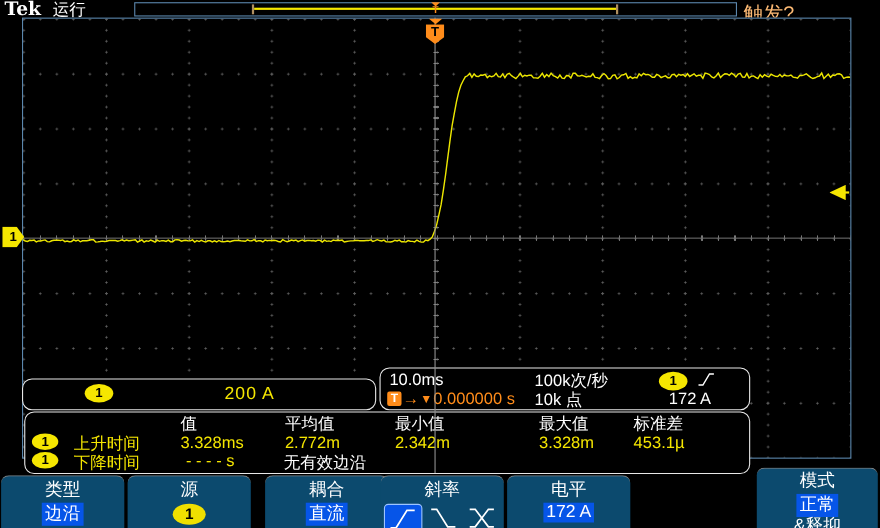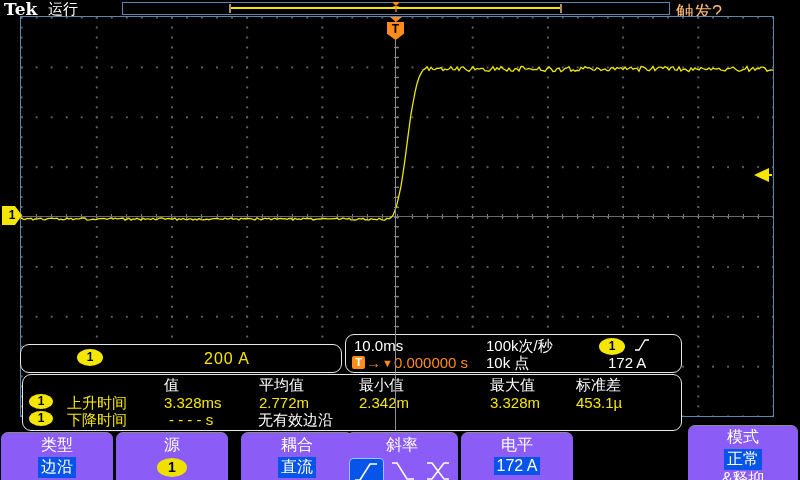--- a/index.html
+++ b/index.html
@@ -65,21 +65,21 @@
   .mcol1{left:141px;} .mcol2{left:236px;} .mcol3{left:336px;} .mcol4{left:467px;} .mcol5{left:553px;}
   .mhead{top:1px;color:#fff;position:absolute;}
   .mrow1{top:19px;position:absolute;} .mrow2{top:36px;position:absolute;}
   .yel{color:#f5e600;}
   #meas-box .ell{width:24px;height:15px;line-height:15px;}
   .mname{left:44px;color:#f5e600;position:absolute;}
   
   .ell{position:absolute;display:inline-block;width:26px;height:17px;background:#f5e600;color:#000;
     border-radius:50%;text-align:center;font-weight:bold;font-size:12px;line-height:17px;}
   
-  .menu-btn{position:absolute;top:432px;width:112px;height:48px;background:#8b5cf6;
+  .menu-btn{position:absolute;top:432px;width:112px;height:48px;background:#0c4a6e;
     border-radius:7px 7px 0 0;border-top:1px solid #8a8a8a;text-align:center;}
   .menu-label{font-size:16px;color:#fff;margin-top:2px;}
   .chip{display:inline-block;background:#0655e8;color:#fff;font-size:16px;padding:0 3px;margin-top:1px;}
   .menu-ell{display:inline-block;width:30px;height:19px;background:#f0e000;color:#000;border-radius:50%;
     font-weight:bold;font-size:14px;line-height:19px;margin-top:2px;}
   #btn-mode{top:425px;left:688px;width:110px;height:55px;}
   #btn-mode .menu-label{margin-top:1px;}
   #mode-extra{font-size:16px;color:#fff;line-height:17px;}
   .slope-row{display:flex;justify-content:center;gap:3px;margin-top:2px;}
   .slope-opt{width:33px;height:25px;display:flex;align-items:center;justify-content:center;border-radius:4px;}

